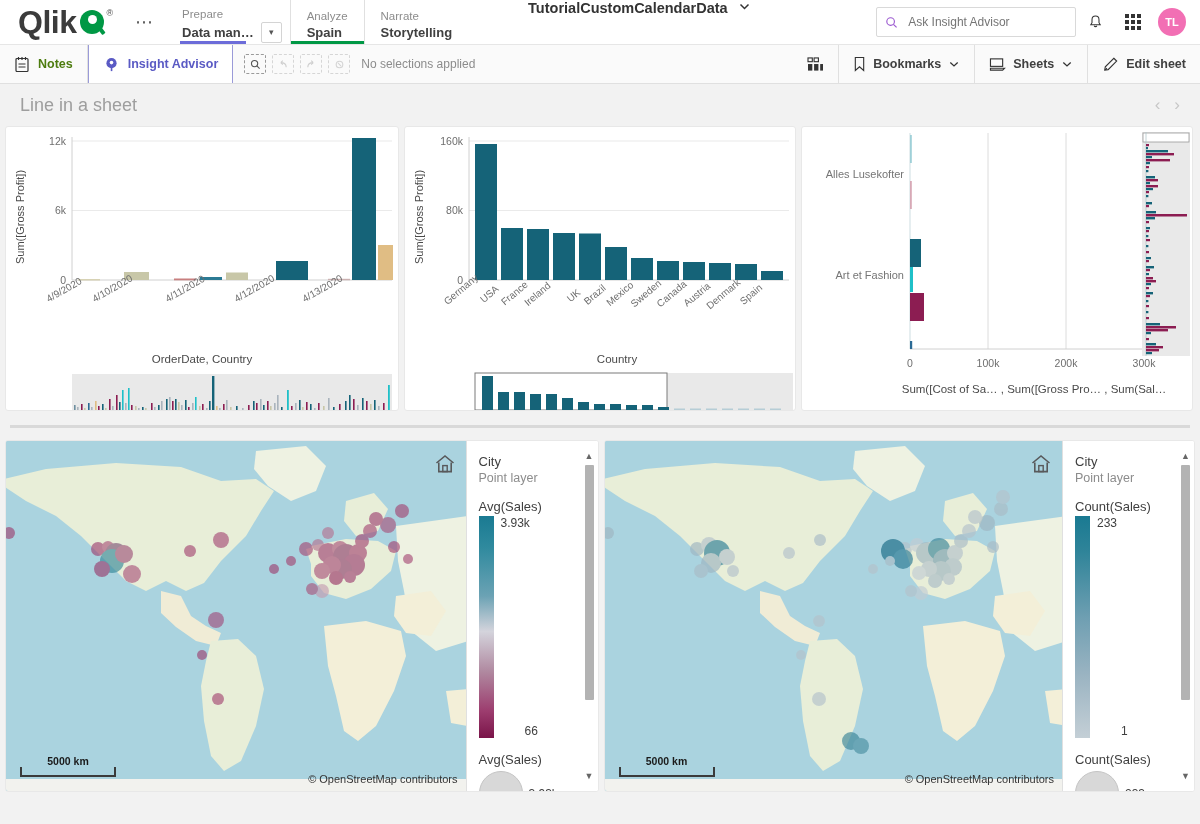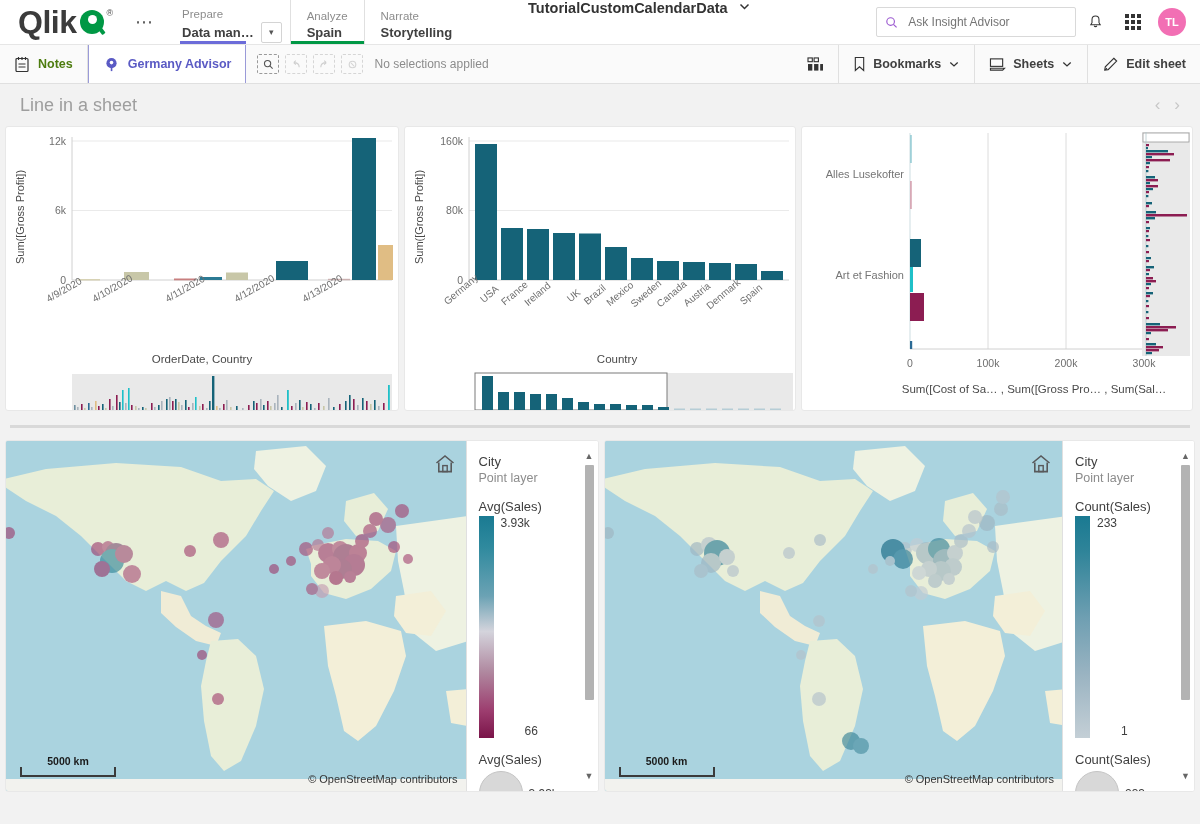--- a/index.html
+++ b/index.html
@@ -270,21 +270,21 @@
         <line x1="4.5" y1="11" x2="11.5" y2="11" stroke="#333" stroke-width="1"></line>
       </svg>
       <span>Notes</span>
     </div>
     <div class="tb-item insight">
       <svg width="17" height="17" viewBox="0 0 18 18">
         <circle cx="9" cy="7.6" r="5.4" fill="#5a5ac4"></circle>
         <circle cx="9" cy="7" r="1.9" fill="#fff"></circle>
         <rect x="8.2" y="12.6" width="1.7" height="3.4" fill="#5a5ac4"></rect>
       </svg>
-      <span>Germany Advisor</span>
+      <span>Insight Advisor</span>
     </div>
 
     <div class="tb-icons">
       <div class="tb-sq">
         <span class="dash-box"></span>
         <svg width="11" height="11" viewBox="0 0 12 12">
           <circle cx="5" cy="5" r="3.4" fill="none" stroke="#555" stroke-width="1.2"></circle>
           <line x1="7.5" y1="7.5" x2="10.5" y2="10.5" stroke="#555" stroke-width="1.2"></line>
         </svg>
       </div>

